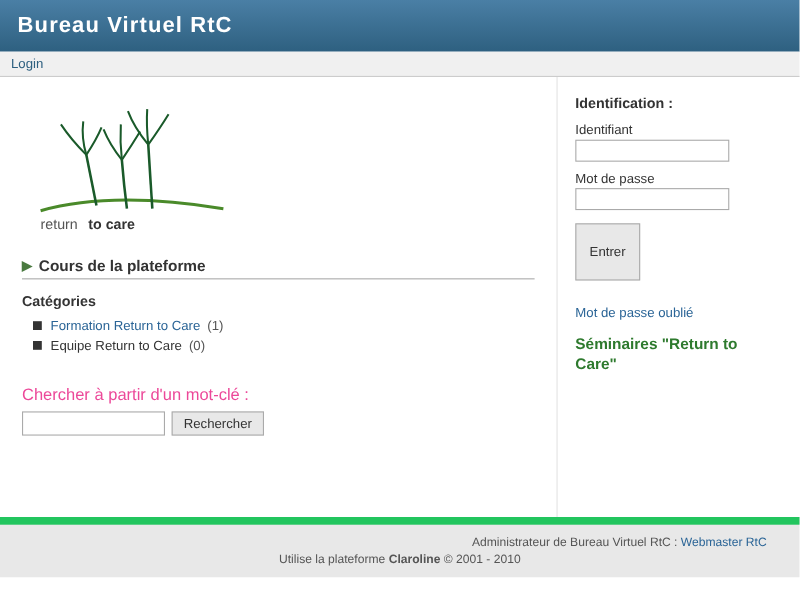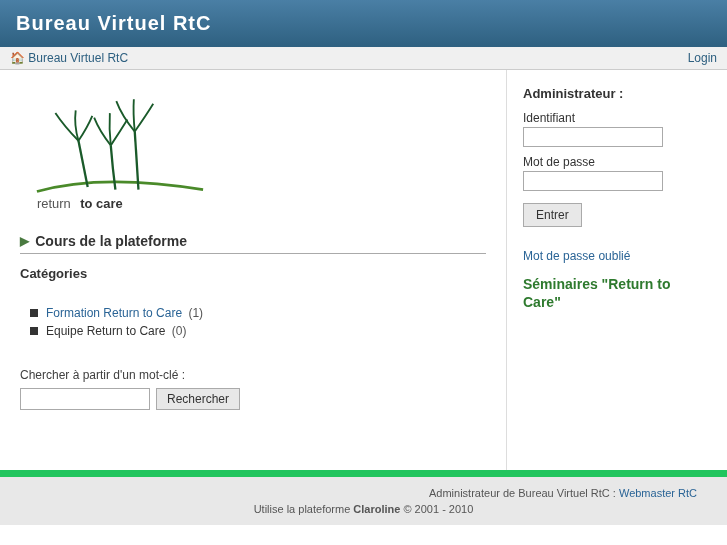--- a/index.html
+++ b/index.html
@@ -70,21 +70,21 @@
     .section-heading .arrow {
       color: #4a7a40;
       margin-right: 6px;
       font-size: 12px;
     }
 
     
     #categories-label {
       font-weight: bold;
       font-size: 13px;
-      margin-bottom: 25px;
+      margin-bottom: 8px;
     }
     #categories-list {
       list-style: none;
       margin-left: 10px;
       margin-bottom: 30px;
     }
     #categories-list li {
       display: flex;
       align-items: center;
       margin-bottom: 4px;
@@ -102,23 +102,23 @@
       color: #2a6496;
       text-decoration: none;
     }
     #categories-list li .count {
       color: #555;
       margin-left: 3px;
     }
 
     
     #search-label {
-      font-size: 12px;
+      font-size: 15px;
       margin-bottom: 6px;
-      color: #404040;
+      color: #ec4899;
     }
     #search-row {
       display: flex;
       align-items: center;
       gap: 6px;
     }
     #search-input {
       width: 130px;
       height: 22px;
       border: 1px solid #aaa;
@@ -159,21 +159,21 @@
     .field-input {
       width: 140px;
       height: 20px;
       border: 1px solid #aaa;
       padding: 2px 4px;
       font-size: 12px;
       margin-bottom: 8px;
       display: block;
     }
     #entrer-button {
-      padding: 4px 12px;
+      padding: 18px 12px;
       background: #e8e8e8;
       border: 1px solid #aaa;
       font-size: 12px;
       cursor: pointer;
       color: #333;
       margin-top: 4px;
     }
 
     #forgot-password {
       display: block;
@@ -216,24 +216,20 @@
     #footer .footer-center strong { font-weight: bold; }
   </style>
 </head>
 <body>
 
 <div id="header">
   <h1>Bureau Virtuel RtC</h1>
 </div>
 
 <div id="breadcrumb-bar">
-  <div>
-    <span>🏠</span>
-    <a href="#">Bureau Virtuel RtC</a>
-  </div>
   <a href="#" id="login-link">Login</a>
 </div>
 
 <div id="main-layout">
 
   <div id="left-content">
 
     <div id="logo-area">
       <svg id="logo-svg" viewBox="0 0 200 130" xmlns="http://www.w3.org/2000/svg">
 
@@ -285,21 +281,21 @@
     <div id="search-row">
       <input type="text" id="search-input" style="">
       <button id="search-button">Rechercher</button>
     </div>
 
   </div>
 
   <div id="right-panel">
 
     <div id="identification-section">
-      <div id="identification-title">Administrateur :</div>
+      <div id="identification-title">Identification :</div>
 
       <div class="field-label">Identifiant</div>
       <input type="text" class="field-input" style="">
 
       <div class="field-label">Mot de passe</div>
       <input type="password" class="field-input" style="">
 
       <button id="entrer-button">Entrer</button>
     </div>
 

